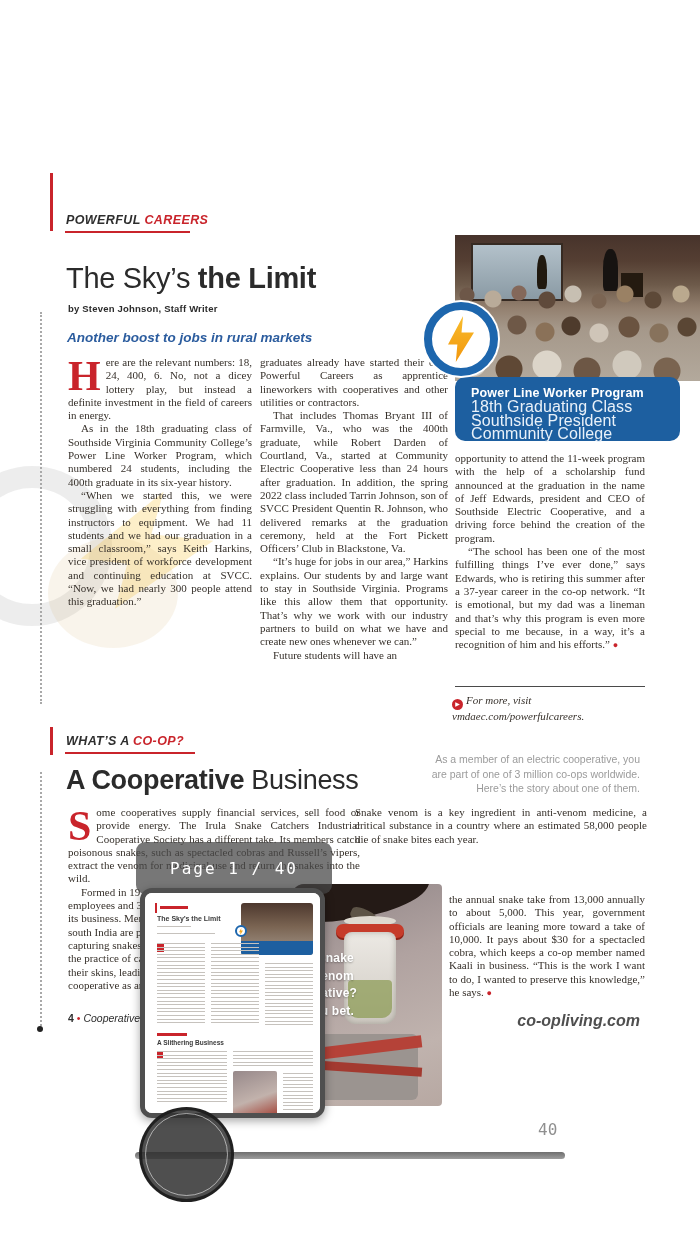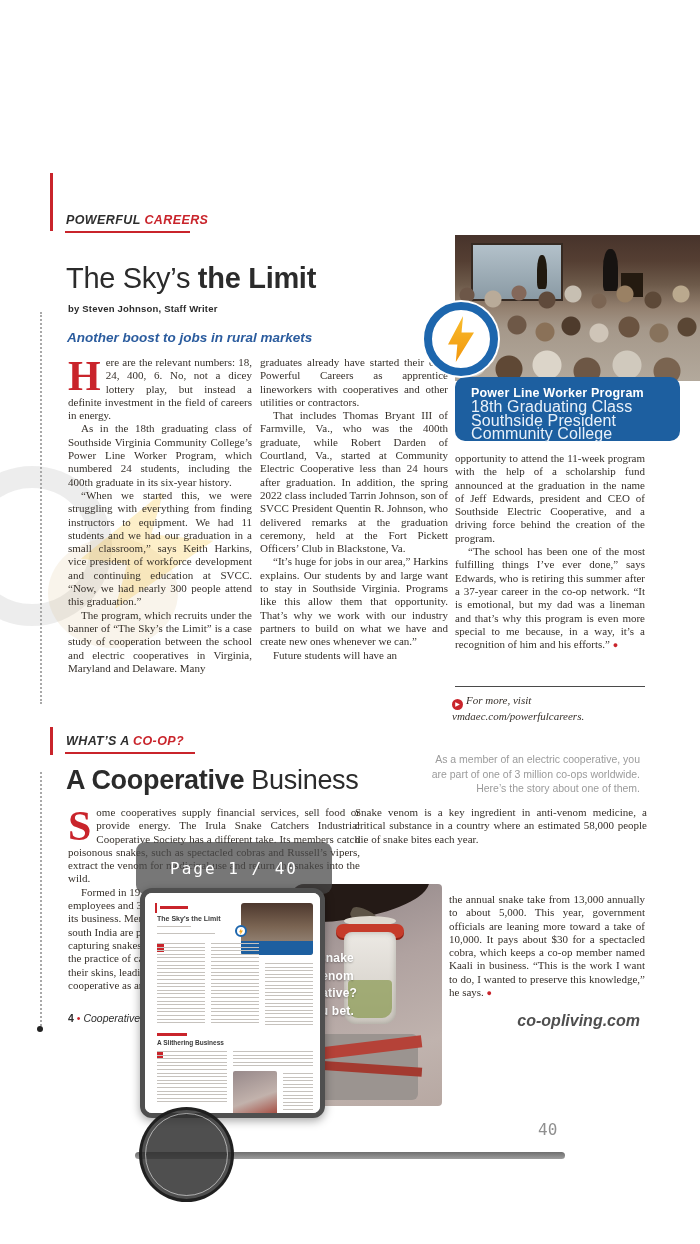--- a/index.html
+++ b/index.html
@@ -159,21 +159,20 @@
     <span>The Sky’s </span><b>the Limit</b>
   </div>
   <div class="abs byline" style="left:68px;top:303px;">by Steven Johnson, Staff Writer</div>
   <div class="abs deck" style="left:67px;top:330px;">Another boost to jobs in rural markets</div>
   <div class="abs dotted-rule" style="left:40px;top:312px;height:392px;"></div>
 
   <div class="abs serif" style="left:68px;top:356px;width:184px;">
     <p><span class="dropcap">H</span><span>ere are the relevant numbers: 18, 24, 400, 6. No, not a dicey lottery play, but instead a definite investment in the field of careers in energy.</span></p>
     <p class="ind">As in the 18th graduating class of Southside Virginia Community College’s Power Line Worker Program, which numbered 24 students, including the 400th graduate in its six-year history.</p>
     <p class="ind">“When we started this, we were struggling with everything from finding instructors to equipment. We had 11 students and we had our graduation in a small classroom,” says Keith Harkins, vice president of workforce development and continuing education at SVCC. “Now, we had nearly 300 people attend this graduation.”</p>
-    <p class="ind">The program, which recruits under the banner of “The Sky’s the Limit” is a case study of cooperation between the school and electric cooperatives in Virginia, Maryland and Delaware. Many</p>
   </div>
   <div class="abs serif" style="left:260px;top:356px;width:188px;">
     <p>graduates already have started their own Powerful Careers as apprentice lineworkers with cooperatives and other utilities or contractors.</p>
     <p class="ind">That includes Thomas Bryant III of Farmville, Va., who was the 400th graduate, while Robert Darden of Courtland, Va., started at Community Electric Cooperative less than 24 hours after graduation. In addition, the spring 2022 class included Tarrin Johnson, son of SVCC President Quentin R. Johnson, who delivered remarks at the graduation ceremony, held at the Fort Pickett Officers’ Club in Blackstone, Va.</p>
     <p class="ind">“It’s huge for jobs in our area,” Harkins explains. Our students by and large want to stay in Southside Virginia. Programs like this allow them that opportunity. That’s why we work with our industry partners to build on what we have and create new ones whenever we can.”</p>
     <p class="ind">Future students will have an</p>
   </div>
   <div class="abs serif" style="left:455px;top:452px;width:190px;">
     <p>opportunity to attend the 11-week program with the help of a scholarship fund announced at the graduation in the name of Jeff Edwards, president and CEO of Southside Electric Cooperative, and a driving force behind the creation of the program.</p>
     <p class="ind"><span>“The school has been one of the most fulfilling things I’ve ever done,” says Edwards, who is retiring this summer after a 37-year career in the co-op network. “It is emotional, but my dad was a lineman and that’s why this program is even more special to me because, in a way, it’s a recognition of him and his efforts.” </span><span class="enddot">●</span></p>

